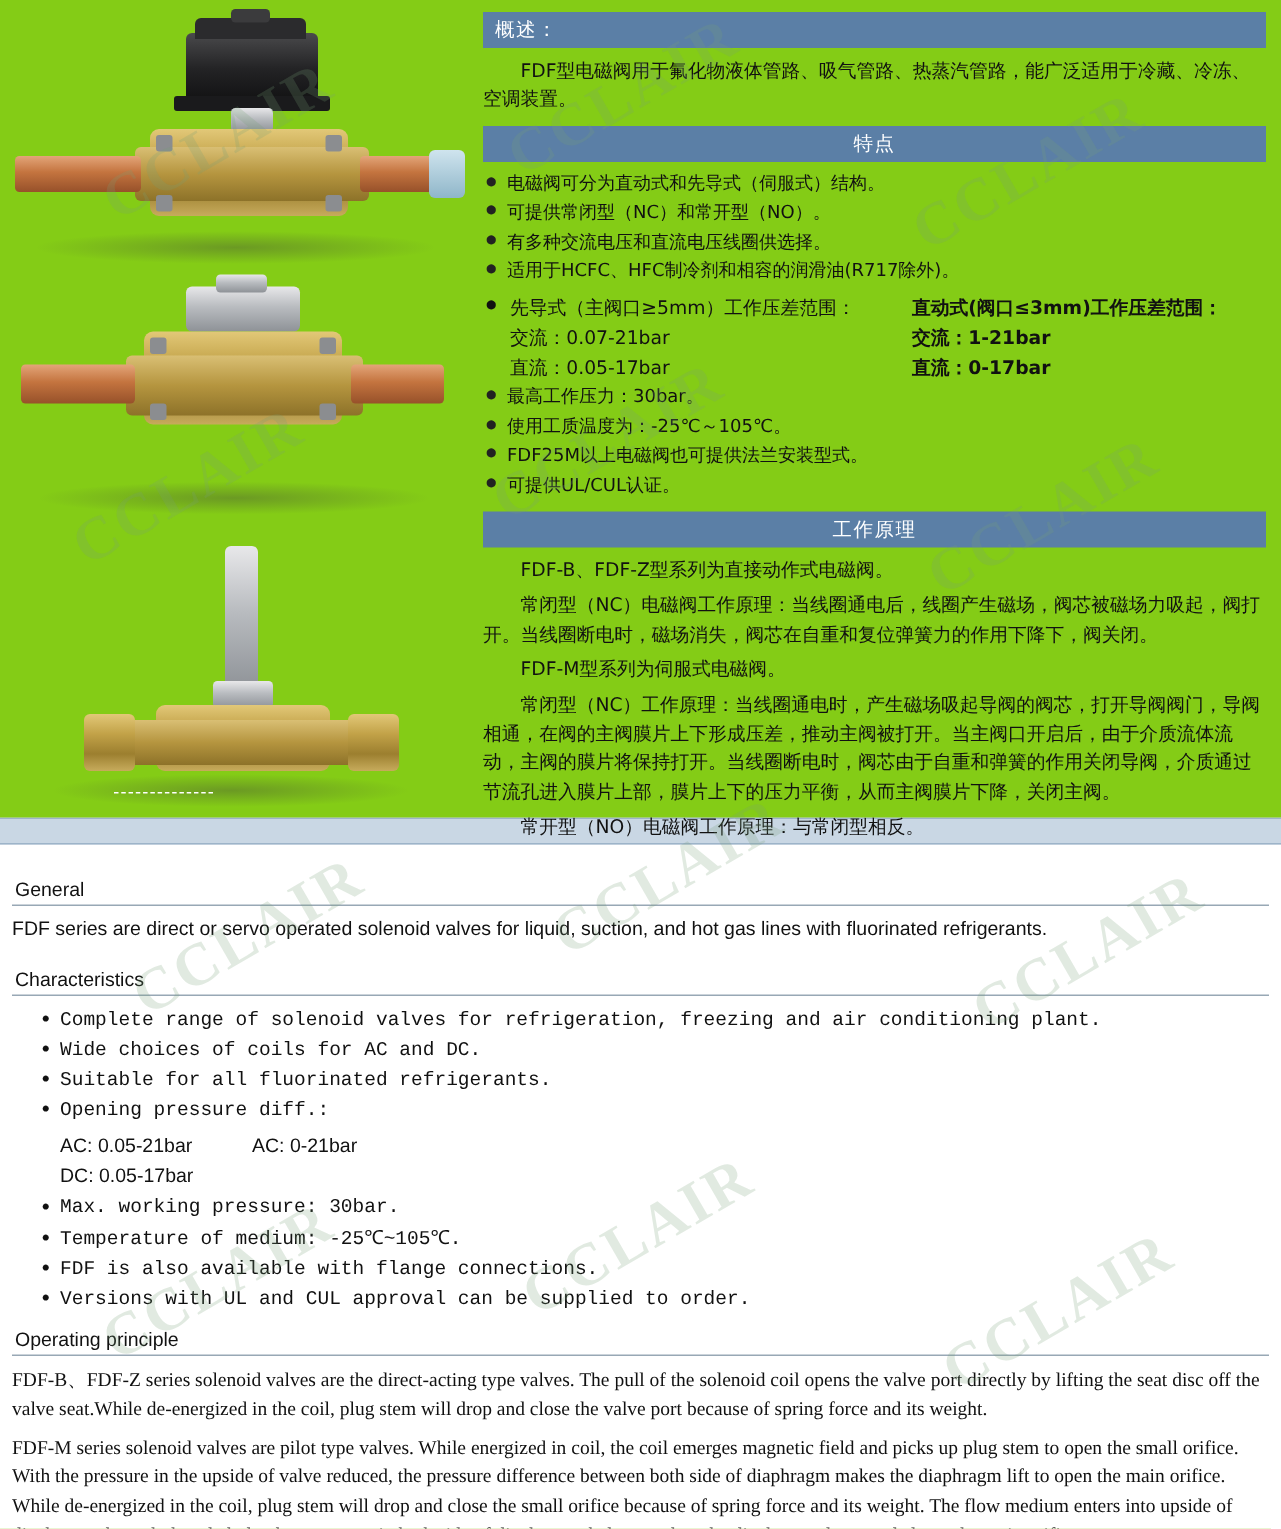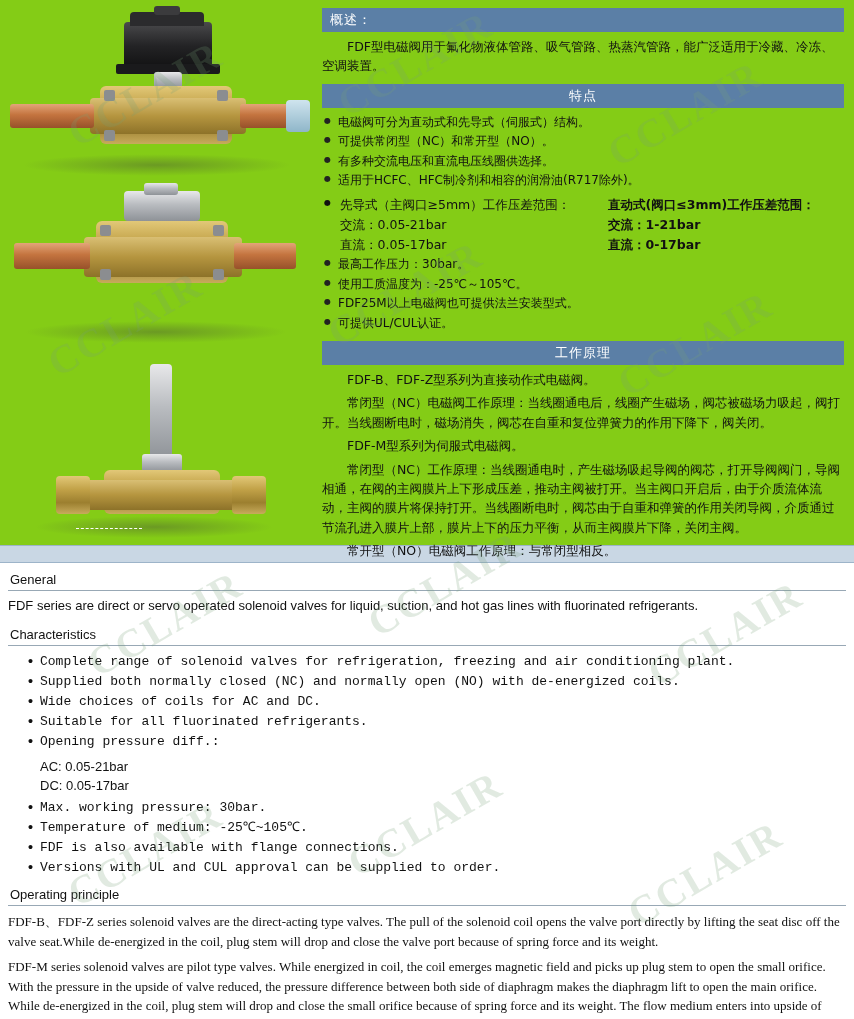--- a/index.html
+++ b/index.html
@@ -112,20 +112,21 @@
     position: relative;
     width: 854px;
     padding: 6px 8px 0 8px;
     color: #111;
   }
   .en-head {
     font-size: 13px;
     padding: 3px 2px 3px 2px;
     border-bottom: 1px solid #98a8b5;
     margin-bottom: 6px;
+    margin-top: 13px;
   }
   .en-p {
     font-size: 13px;
     line-height: 1.45;
     margin: 0 0 8px 0;
   }
   .en-ul { list-style: none; margin: 2px 0 4px 0; padding: 0 0 0 18px; }
   .en-ul li {
     font-size: 13px;
     line-height: 1.55;
@@ -238,21 +239,21 @@
         <li>适用于HCFC、HFC制冷剂和相容的润滑油(R717除外)。</li>
       </ul>
       <div class="two-col">
         <div class="c1" style="position:relative;padding-left:0;">
           <span style="position:absolute;left:-16px;top:0;font-size:8px;line-height:1.9;">●</span>
           <span>先导式（主阀口≥5mm）工作压差范围：</span>
         </div>
         <div class="c2">直动式(阀口≤3mm)工作压差范围：</div>
       </div>
       <div class="two-col">
-        <div class="c1">交流：0.05-21bar</div>
+        <div class="c1">交流：0.07-21bar</div>
         <div class="c2">交流：1-21bar</div>
       </div>
       <div class="two-col">
         <div class="c1">直流：0.05-17bar</div>
         <div class="c2">直流：0-17bar</div>
       </div>
       <ul class="cn-ul">
         <li>最高工作压力：30bar。</li>
         <li>使用工质温度为：-25℃～105℃。</li>
         <li>FDF25M以上电磁阀也可提供法兰安装型式。</li>
@@ -271,27 +272,27 @@
   <div class="band"></div>
 
   <div class="en">
 
     <div class="en-head">General</div>
     <p class="en-p">FDF series are direct or servo operated solenoid valves for liquid, suction, and hot gas lines with fluorinated refrigerants.</p>
 
     <div class="en-head">Characteristics</div>
     <ul class="en-ul">
       <li>Complete range of solenoid valves for refrigeration, freezing and air conditioning plant.</li>
-      <li>Supplied both normally closed (NC) and normally open (NO) with de-energized coils.</li>
       <li>Wide choices of coils for AC and DC.</li>
       <li>Suitable for all fluorinated refrigerants.</li>
       <li>Opening pressure diff.:</li>
     </ul>
     <div class="en-two">
       <div class="c1">AC: 0.05-21bar</div>
+      <div class="c2">AC: 0-21bar</div>
     </div>
     <div class="en-two">
       <div class="c1">DC: 0.05-17bar</div>
     </div>
     <ul class="en-ul">
       <li>Max. working pressure: 30bar.</li>
       <li>Temperature of medium: -25℃~105℃.</li>
       <li>FDF is also available with flange connections.</li>
       <li>Versions with UL and CUL approval can be supplied to order.</li>
     </ul>

